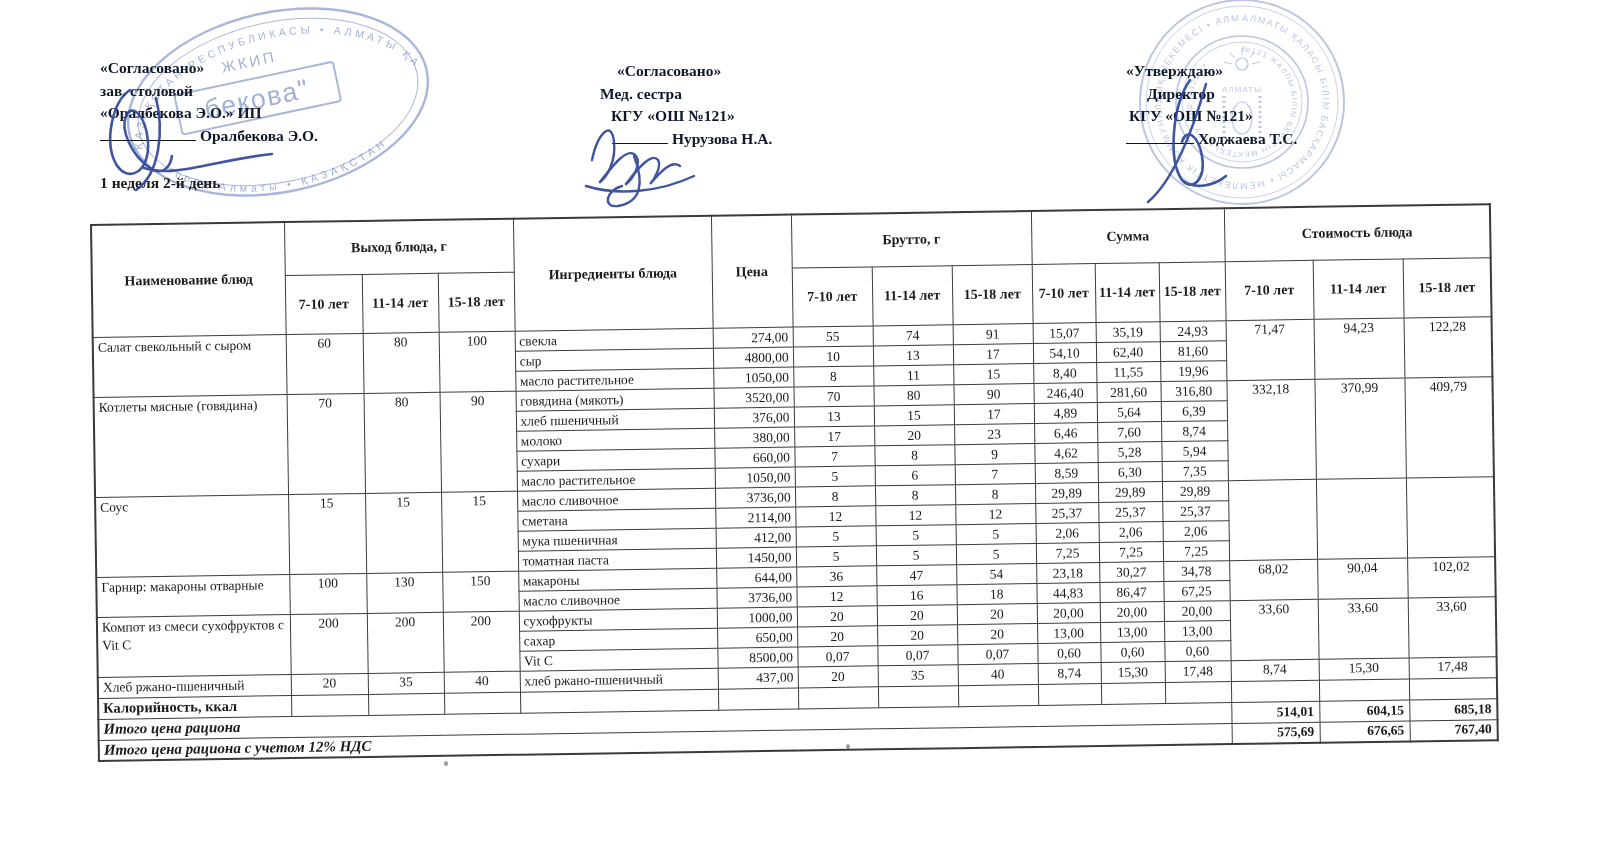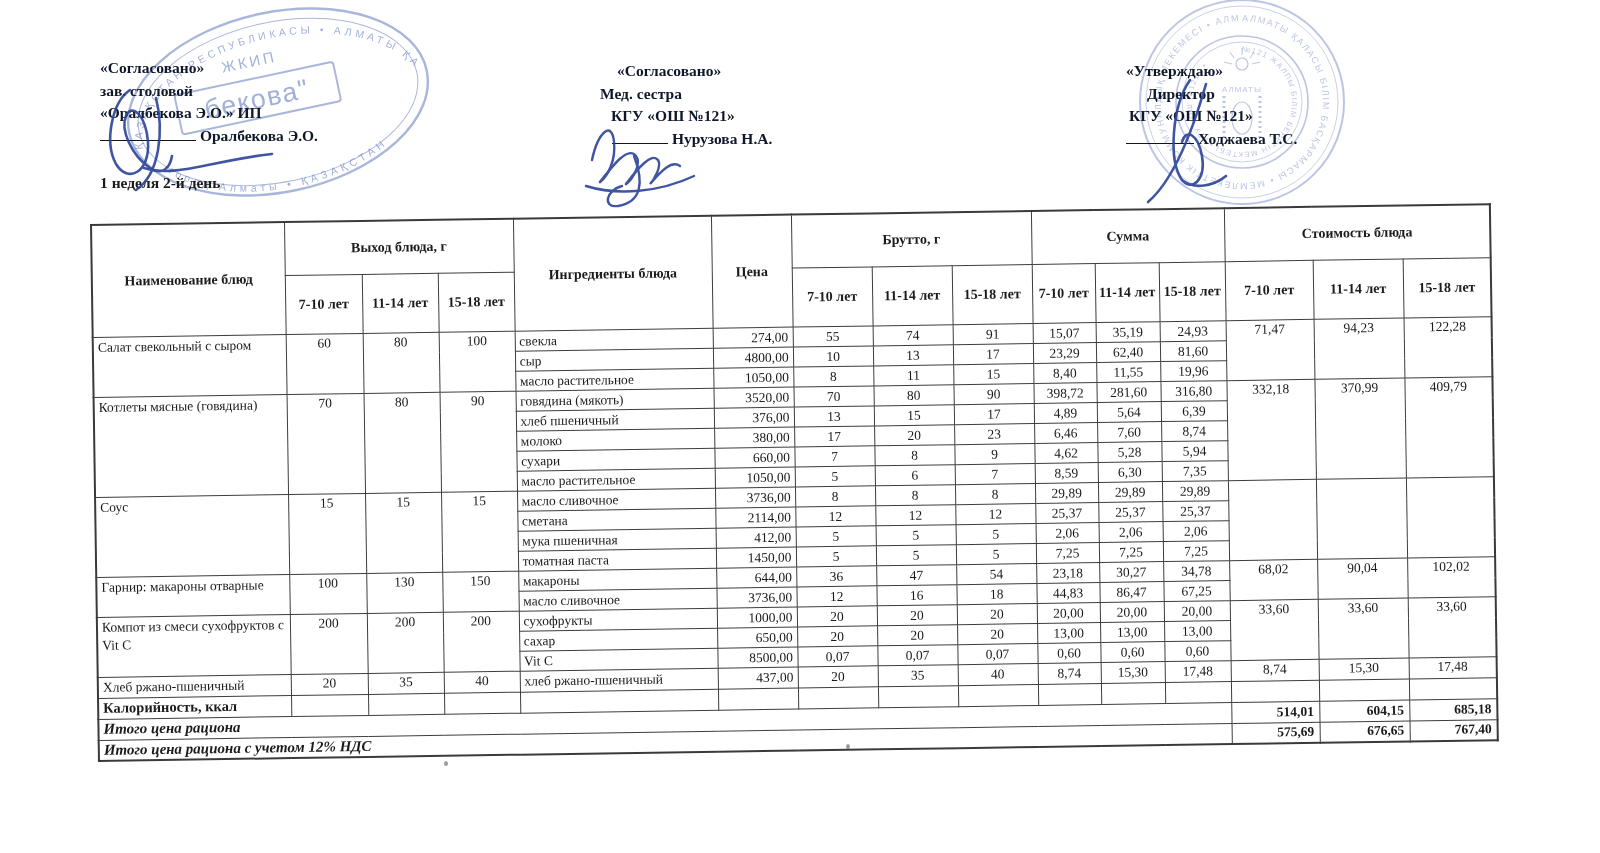--- a/index.html
+++ b/index.html
@@ -215,21 +215,21 @@
             <td class="c-num c-top" rowspan="3">71,47</td>
             <td class="c-num c-top" rowspan="3">94,23</td>
             <td class="c-num c-top" rowspan="3">122,28</td>
           </tr>
           <tr>
             <td class="c-ing">сыр</td>
             <td class="c-price">4800,00</td>
             <td class="c-num">10</td>
             <td class="c-num">13</td>
             <td class="c-num">17</td>
-            <td class="c-num">23,29</td>
+            <td class="c-num">54,10</td>
             <td class="c-num">62,40</td>
             <td class="c-num">81,60</td>
           </tr>
           <tr>
             <td class="c-ing">масло растительное</td>
             <td class="c-price">1050,00</td>
             <td class="c-num">8</td>
             <td class="c-num">11</td>
             <td class="c-num">15</td>
             <td class="c-num">8,40</td>
@@ -239,21 +239,21 @@
           <tr>
             <td class="c-dish" rowspan="5">Котлеты мясные (говядина)</td>
             <td class="c-num c-top" rowspan="5">70</td>
             <td class="c-num c-top" rowspan="5">80</td>
             <td class="c-num c-top" rowspan="5">90</td>
             <td class="c-ing">говядина (мякоть)</td>
             <td class="c-price">3520,00</td>
             <td class="c-num">70</td>
             <td class="c-num">80</td>
             <td class="c-num">90</td>
-            <td class="c-num">398,72</td>
+            <td class="c-num">246,40</td>
             <td class="c-num">281,60</td>
             <td class="c-num">316,80</td>
             <td class="c-num c-top" rowspan="5">332,18</td>
             <td class="c-num c-top" rowspan="5">370,99</td>
             <td class="c-num c-top" rowspan="5">409,79</td>
           </tr>
           <tr>
             <td class="c-ing">хлеб пшеничный</td>
             <td class="c-price">376,00</td>
             <td class="c-num">13</td>

